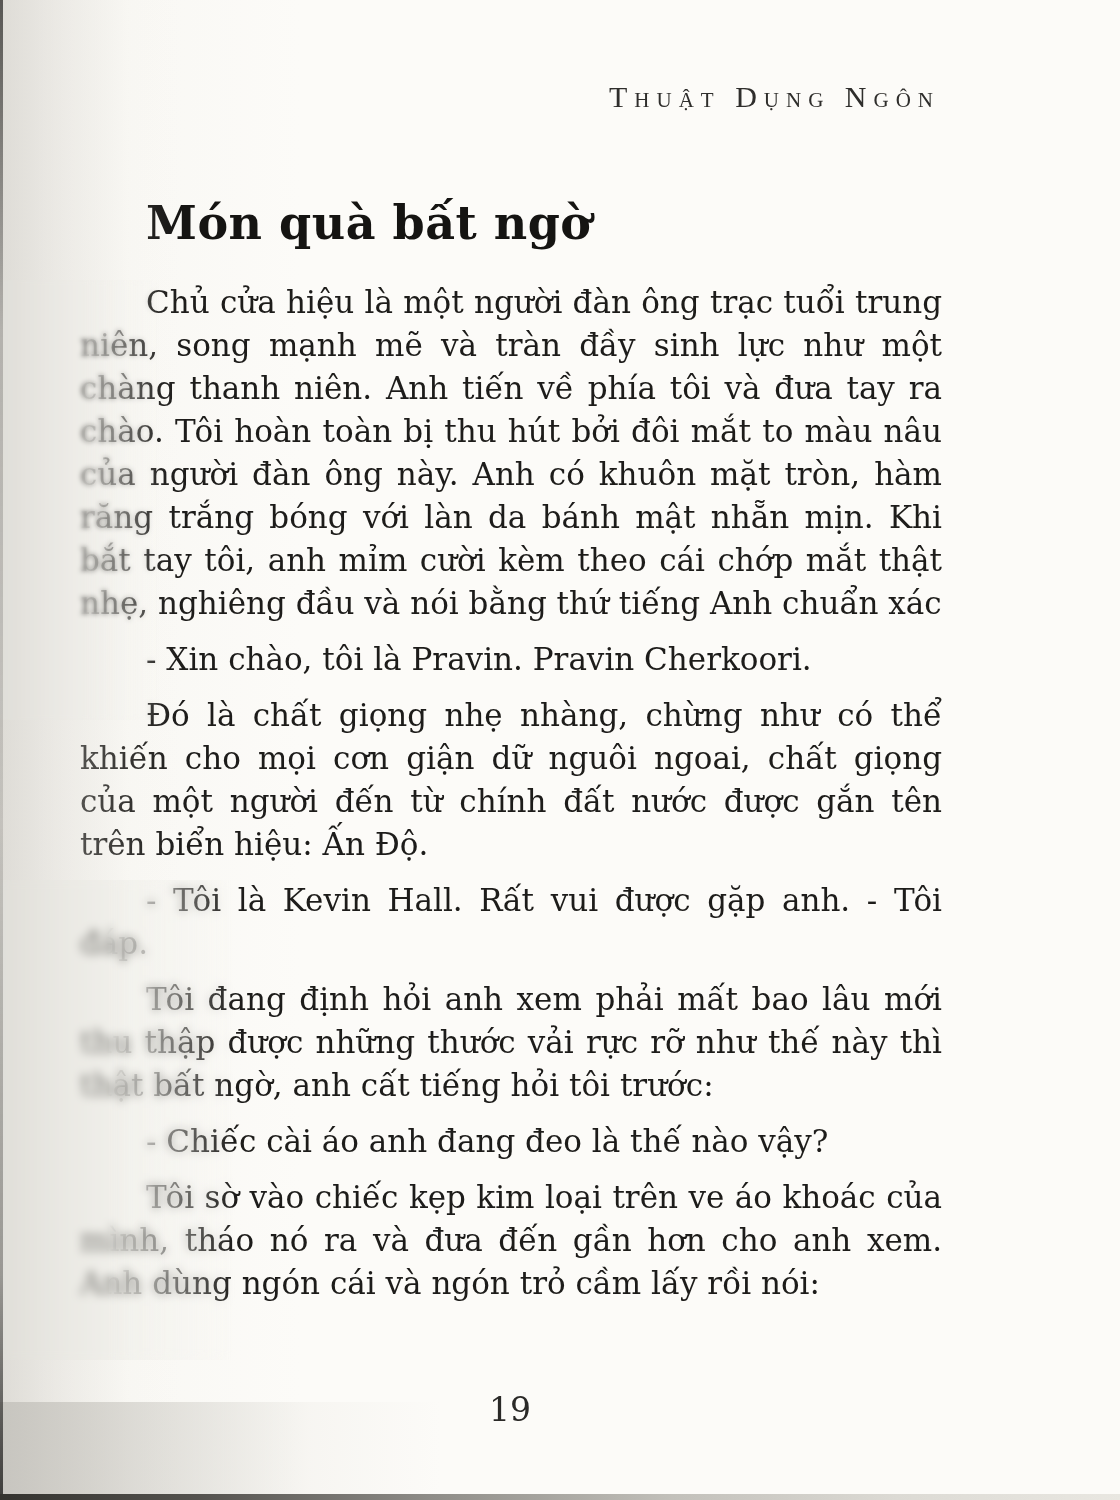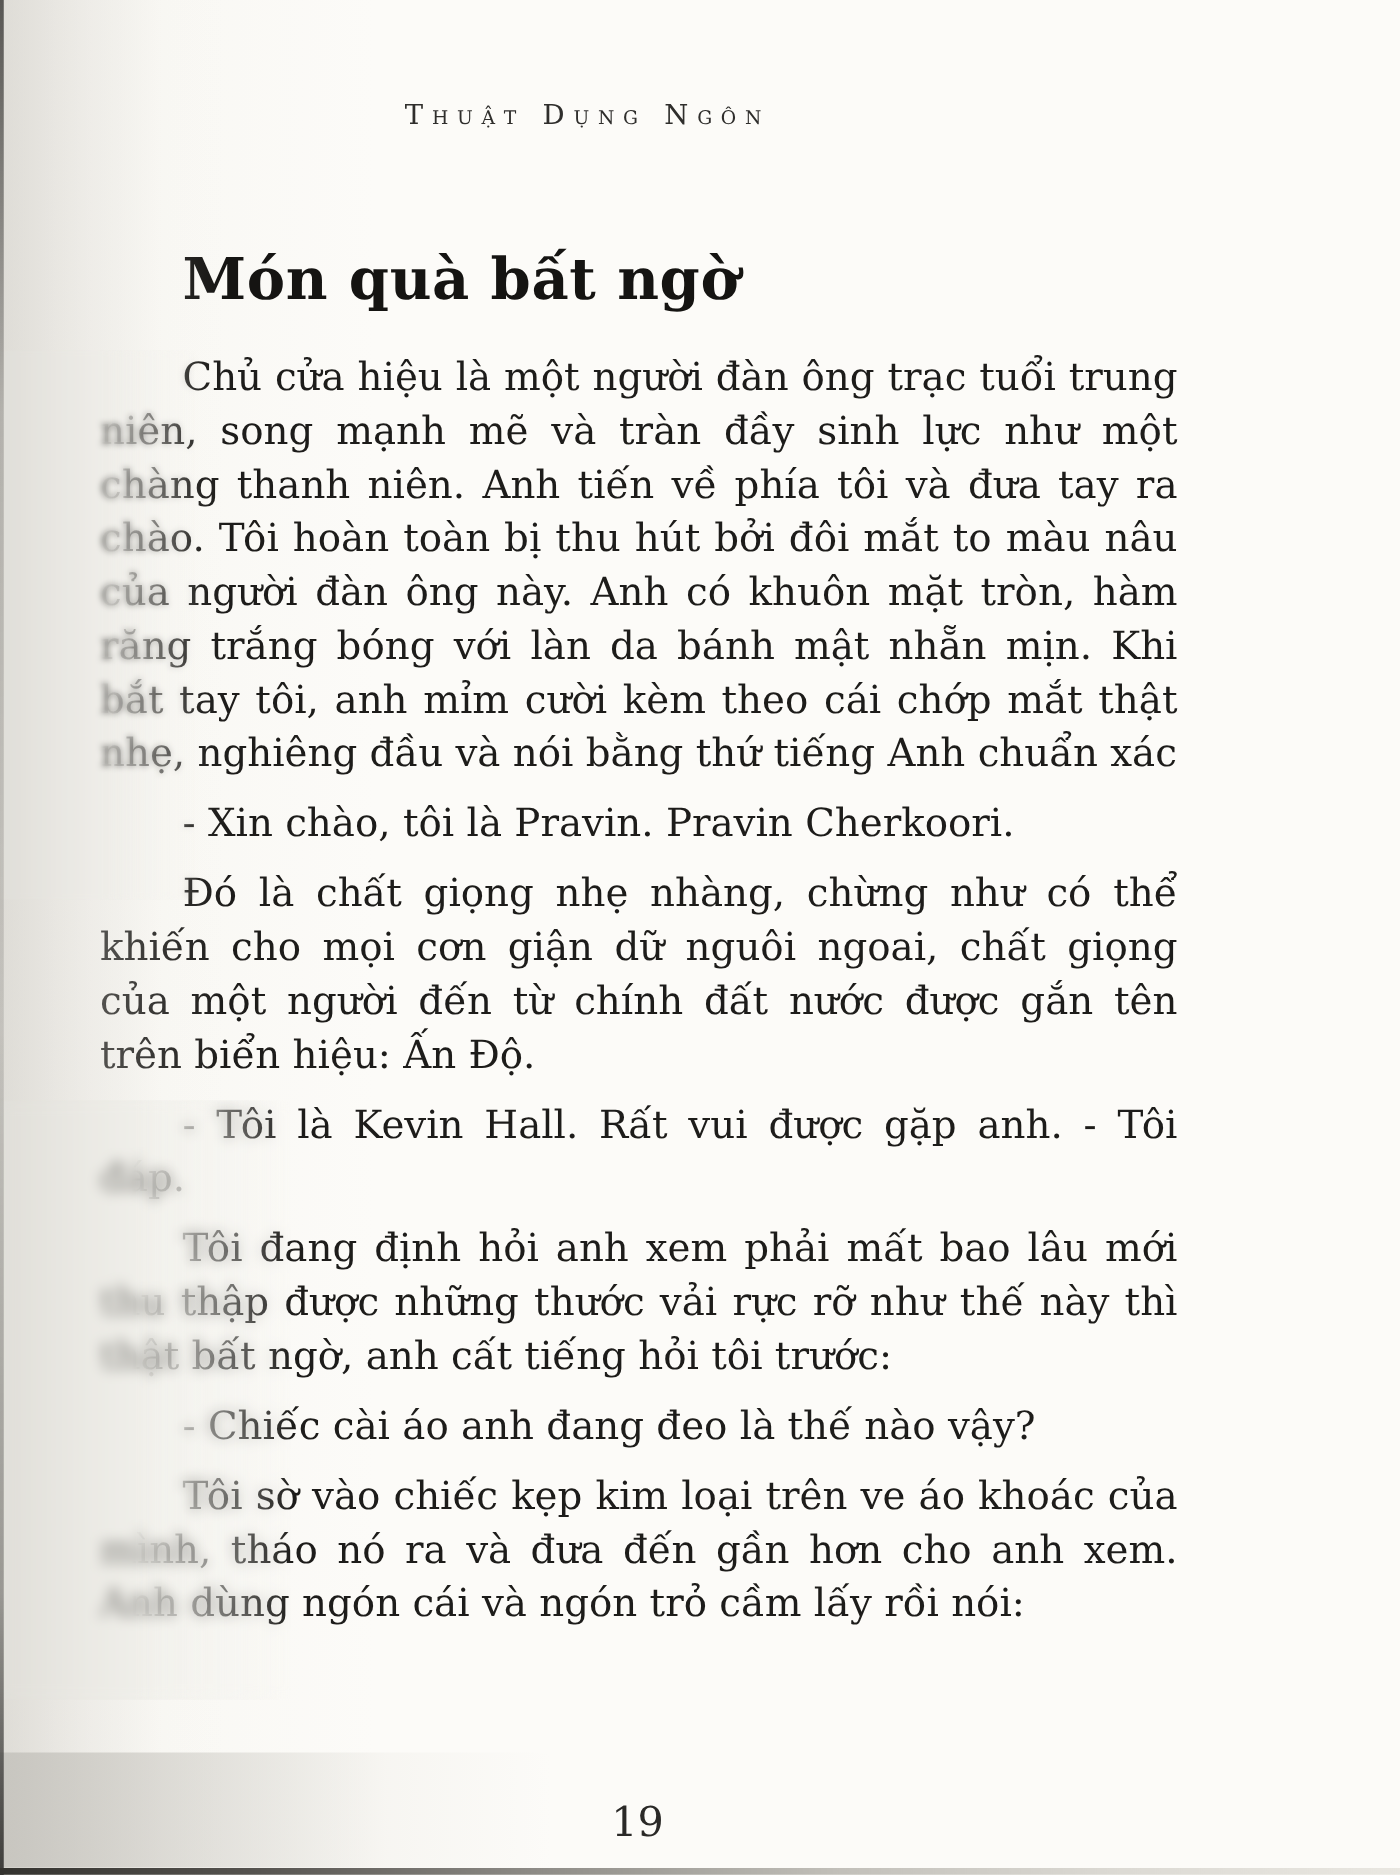--- a/index.html
+++ b/index.html
@@ -22,26 +22,27 @@
     font-family: "DejaVu Serif", "Liberation Serif", serif;
     color: #1d1c1a;
   }
 
   
   .running-header {
     position: absolute;
     top: 80px;
     left: 0;
     width: 940px;
-    text-align: center;
+    text-align: right;
     font-variant: small-caps;
-    font-size: 22px;
+    font-size: 30px;
     letter-spacing: 7px;
     color: #2f2e2c;
     white-space: nowrap;
+    font-family: Liberation Serif, serif;
   }
 
   
   .title {
     position: absolute;
     top: 196px;
     left: 146px;
     margin: 0;
     font-size: 46px;
     font-weight: bold;
@@ -64,21 +65,21 @@
     text-indent: 66px;
     text-align: justify;
     color: #1d1c1a;
   }
   .body-text p + p {
     margin-top: 13px;
   }
 
   .page-number {
     position: absolute;
-    top: 1438px;
+    top: 1390px;
     left: 0;
     width: 1020px;
     text-align: center;
     font-size: 33px;
     color: #2a2927;
   }
 
   
 
   

